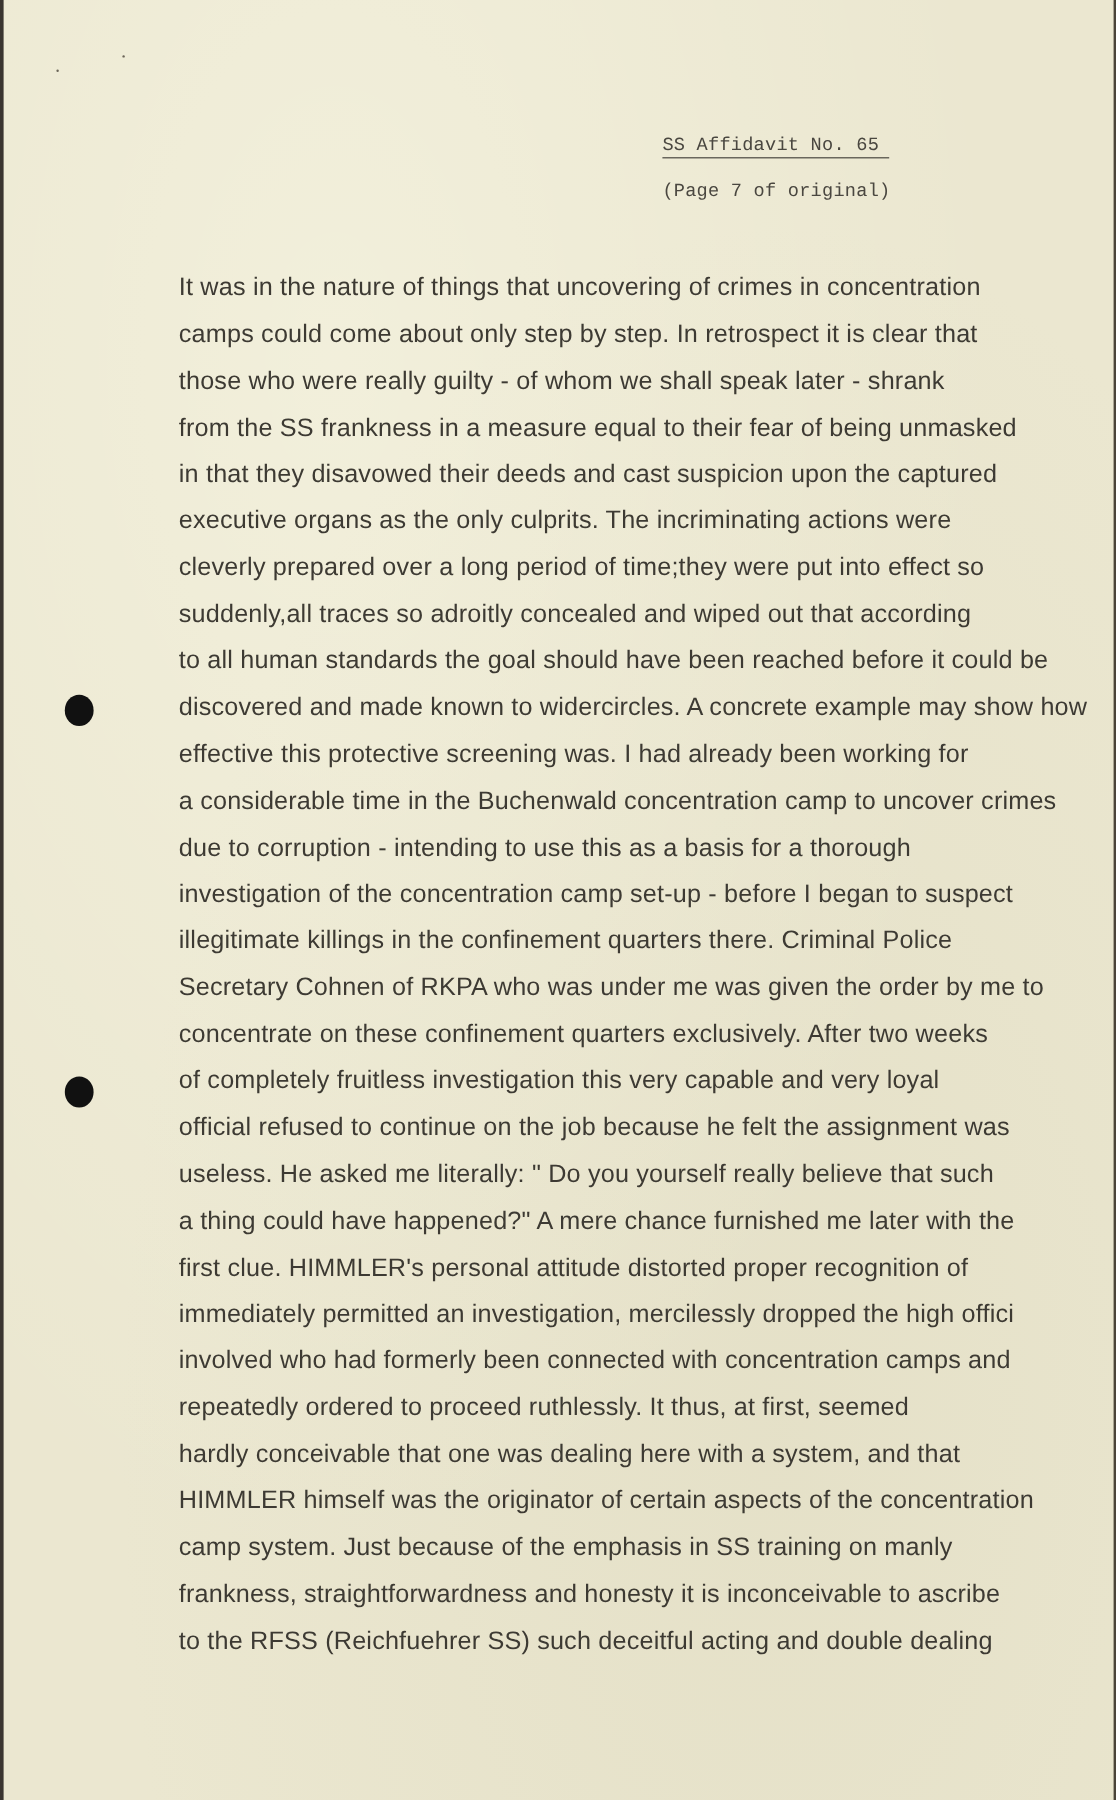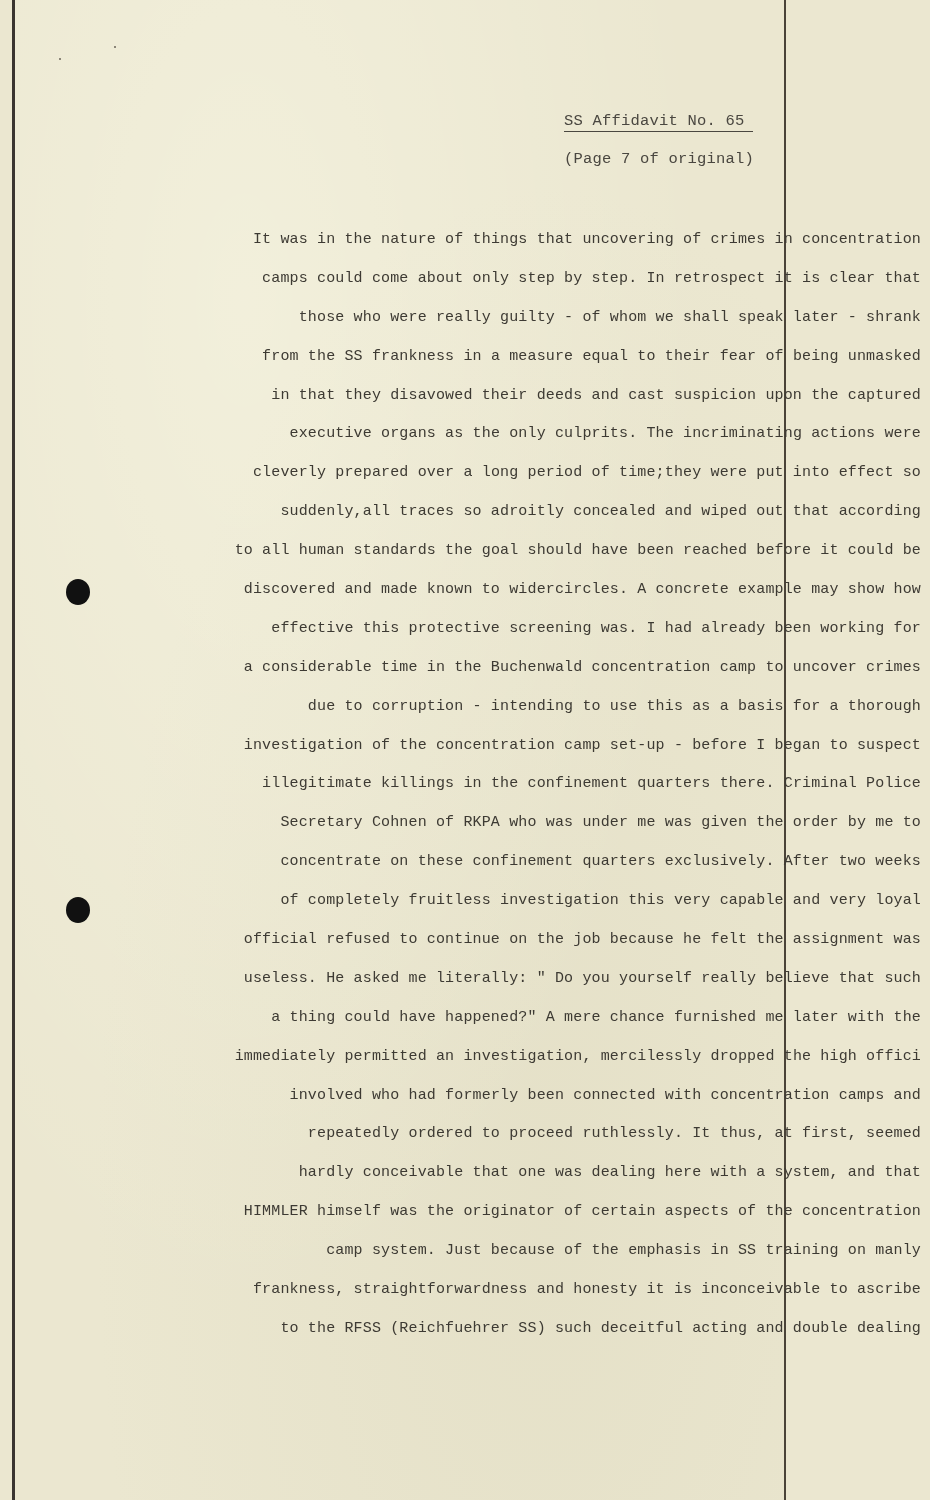--- a/index.html
+++ b/index.html
@@ -8,22 +8,22 @@
     }
     body {
       width: 930px;
       height: 1500px;
       background: #ebe7d0;
       position: relative;
       overflow: hidden;
     }
     .page {
       position: absolute;
-      left: 12px; top: 0;
-      width: 774px;
+      left: 0; top: 0;
+      width: 930px;
       height: 1500px;
       background: #ebe7d0;
       background-image:
         radial-gradient(ellipse at 30% 20%, rgba(255,255,240,0.35), rgba(0,0,0,0) 60%),
         radial-gradient(ellipse at 70% 80%, rgba(210,205,175,0.25), rgba(0,0,0,0) 60%);
     }
     .left-edge {
       position: absolute;
       left: 0; top: 0;
       width: 3px;
@@ -67,25 +67,24 @@
     }
     .header-sub {
       top: 150px;
       text-align: right;
     }
     .body-text {
       position: absolute;
       left: 149px;
       top: 228px;
       width: 760px;
-      font-family: Liberation Mono, monospace;
-      font-size: 15px;
+      font-family: Liberation Sans, sans-serif;
+      font-size: 21px;
       color: #3d3a33;
       letter-spacing: 0.15px;
-      text-align: right;
     }
     .line {
       height: 38.9px;
       line-height: 24px;
       white-space: nowrap;
     }
   </style>
 </head>
 <body>
 
@@ -117,20 +116,21 @@
     <div class="line">a considerable time in the Buchenwald concentration camp to uncover crimes</div>
     <div class="line">due to corruption - intending to use this as a basis for a thorough</div>
     <div class="line">investigation of the concentration camp set-up - before I began to suspect</div>
     <div class="line">illegitimate killings in the confinement quarters there. Criminal Police</div>
     <div class="line">Secretary Cohnen of RKPA who was under me was given the order by me to</div>
     <div class="line">concentrate on these confinement quarters exclusively. After two weeks</div>
     <div class="line">of completely fruitless investigation this very capable and very loyal</div>
     <div class="line">official refused to continue on the job because he felt the assignment was</div>
     <div class="line">useless. He asked me literally: " Do you yourself really believe that such</div>
     <div class="line">a thing could have happened?" A mere chance furnished me later with the</div>
+    <div class="line">first clue. HIMMLER's personal attitude distorted proper recognition of</div>
     <div class="line">immediately permitted an investigation, mercilessly dropped the high offici</div>
     <div class="line">involved who had formerly been connected with concentration camps and</div>
     <div class="line">repeatedly ordered to proceed ruthlessly. It thus, at first, seemed</div>
     <div class="line">hardly conceivable that one was dealing here with a system, and that</div>
     <div class="line">HIMMLER himself was the originator of certain aspects of the concentration</div>
     <div class="line">camp system. Just because of the emphasis in SS training on manly</div>
     <div class="line">frankness, straightforwardness and honesty it is inconceivable to ascribe</div>
     <div class="line">to the RFSS (Reichfuehrer SS) such deceitful acting and double dealing</div>
   </div>
 </div>

